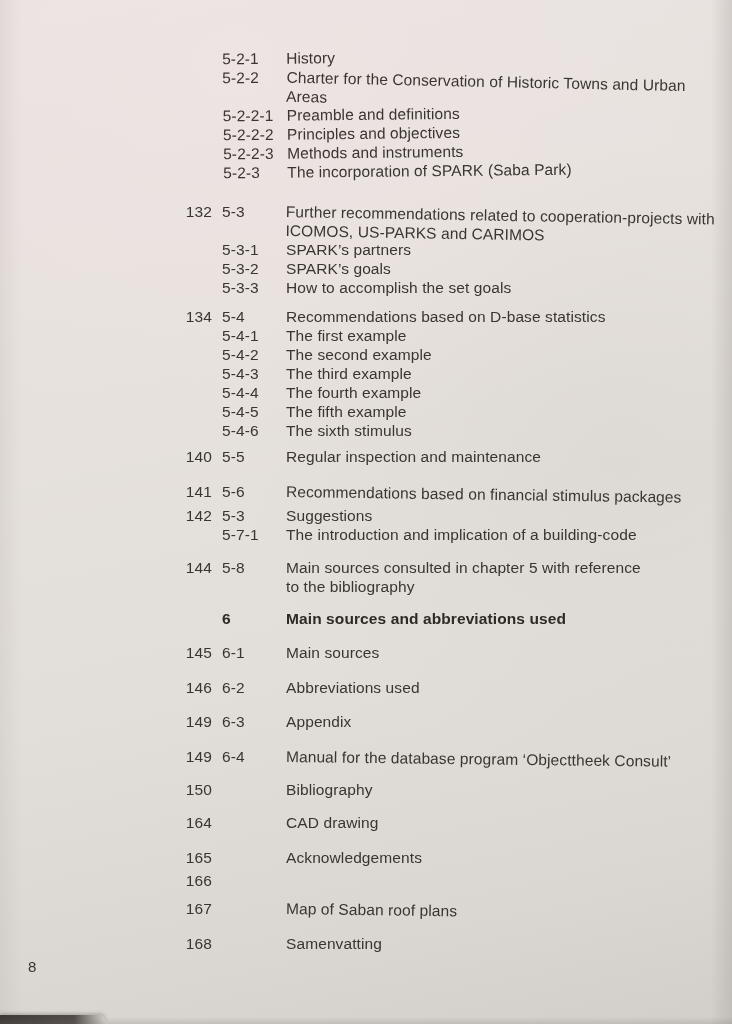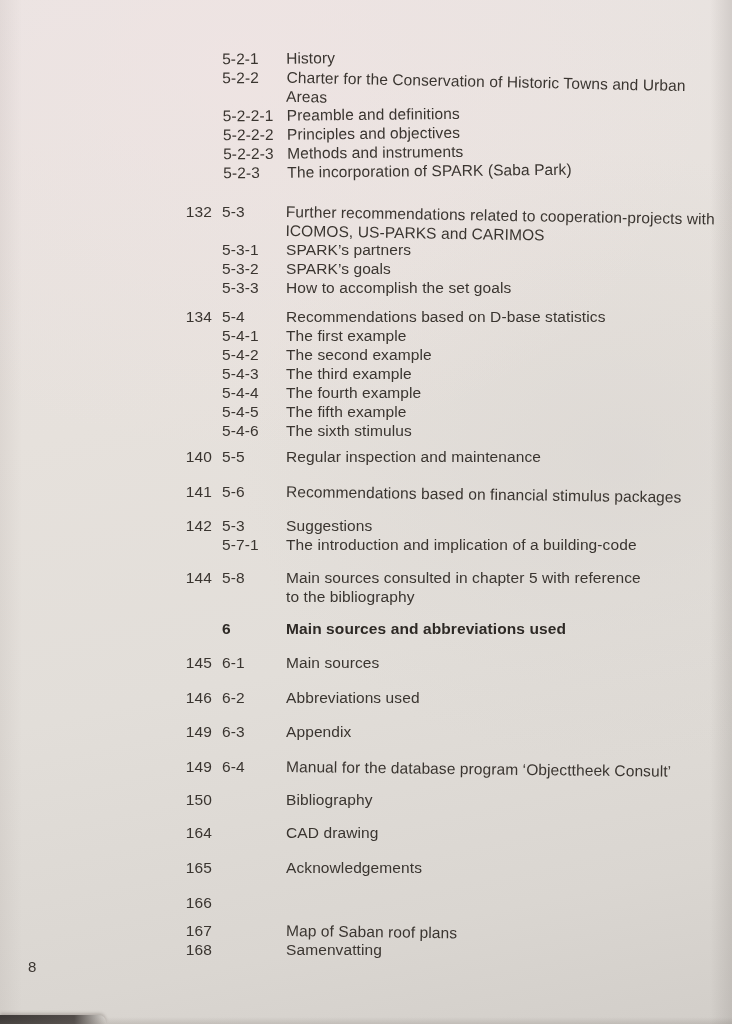--- a/index.html
+++ b/index.html
@@ -148,21 +148,21 @@
           <div class="col-title"><span class="title-text">Regular inspection and maintenance</span></div>
         </div>
       </div>
       <div class="toc-block" style="margin-top: 16px;">
         <div class="toc-row">
           <div class="col-page">141</div>
           <div class="col-section">5-6</div>
           <div class="col-title"><span class="title-text" style="transform: rotate(0.8deg);">Recommendations based on financial stimulus packages</span></div>
         </div>
       </div>
-      <div class="toc-block" style="margin-top: 15px;">
+      <div class="toc-block" style="margin-top: 5px;">
         <div class="toc-row">
           <div class="col-page">142</div>
           <div class="col-section">5-3</div>
           <div class="col-title"><span class="title-text">Suggestions</span></div>
         </div>
         <div class="toc-row">
           <div class="col-page"></div>
           <div class="col-section">5-7-1</div>
           <div class="col-title"><span class="title-text">The introduction and implication of a building-code</span></div>
         </div>
@@ -226,34 +226,34 @@
           <div class="col-title"><span class="title-text">CAD drawing</span></div>
         </div>
       </div>
       <div class="toc-block" style="margin-top: 16px;">
         <div class="toc-row">
           <div class="col-page">165</div>
           <div class="col-section"></div>
           <div class="col-title"><span class="title-text">Acknowledgements</span></div>
         </div>
       </div>
-      <div class="toc-block" style="margin-top: 16px;">
+      <div class="toc-block" style="margin-top: 4px;">
         <div class="toc-row">
           <div class="col-page">166</div>
           <div class="col-section"></div>
         </div>
       </div>
       <div class="toc-block" style="margin-top: 9px;">
         <div class="toc-row">
           <div class="col-page">167</div>
           <div class="col-section"></div>
           <div class="col-title"><span class="title-text" style="transform: rotate(0.8deg);">Map of Saban roof plans</span></div>
         </div>
       </div>
-      <div class="toc-block" style="margin-top: 0;">
+      <div class="toc-block" style="margin-top: 16px;">
         <div class="toc-row">
           <div class="col-page">168</div>
           <div class="col-section"></div>
           <div class="col-title"><span class="title-text">Samenvatting</span></div>
         </div>
       </div>
     </div>
   <div class="folio">8</div>
   <div class="photo-edge"></div>
 </div>

